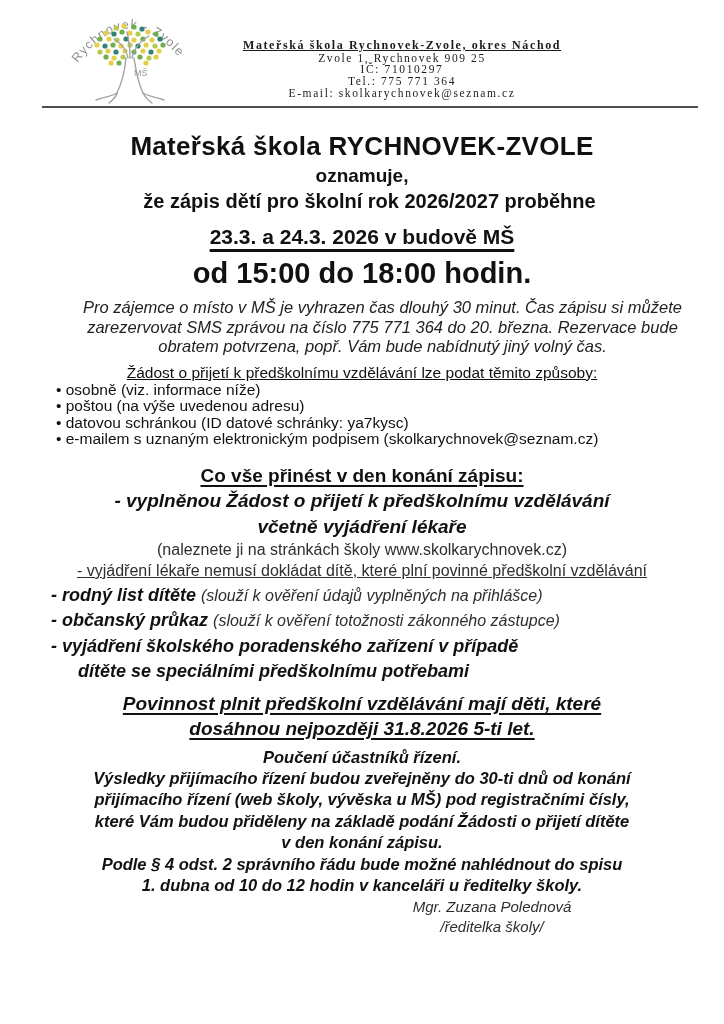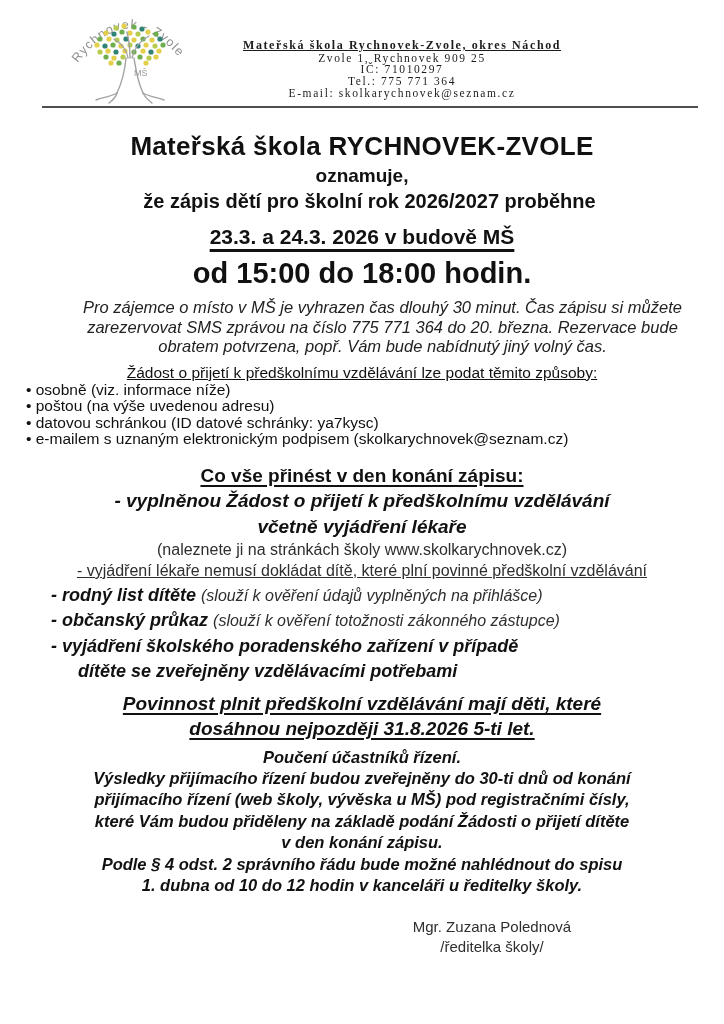--- a/index.html
+++ b/index.html
@@ -27,21 +27,21 @@
   .school-title { margin-top:18px; font-size:26px; font-weight:bold; line-height:32px; letter-spacing:0.3px; }
   .announces    { margin-top:2px; font-size:19px; font-weight:bold; line-height:24px; }
   .intro-line   { font-size:20px; font-weight:bold; line-height:26px;padding-left:15px; }
   .date-line    { margin-top:4px; font-size:21px; font-weight:bold; line-height:37px;
                   text-decoration:underline; text-decoration-thickness:3px; text-underline-offset:5px; }
   .time-line    { font-size:29px; font-weight:bold; line-height:37px; }
 
   .reservation  { margin-top:6px; font-style:italic; font-size:16.5px; line-height:19.5px; color:#222222;padding-left:41px; }
 
   .submission-heading { margin-top:6px; font-size:15.5px; line-height:19px; text-decoration:underline; }
-  .methods { margin:0; padding:0 0 0 26px; list-style:none; text-align:left;
+  .methods { margin:0; padding:0 0 0 56px; list-style:none; text-align:left;
              font-size:15.5px; line-height:16.6px; }
   .methods li::before { content:"\2022  "; }
 
   .bring-heading { margin-top:15px; font-size:19px; font-weight:bold; line-height:25px;
                    text-decoration:underline; text-decoration-thickness:2px; text-underline-offset:3px; }
   .application   { font-size:19px; font-weight:bold; line-height:26px; }
   .application-note { font-size:16px; line-height:20px; color:#2e2e2e; }
   .doctor-note   { margin-top:1px; font-size:16px; line-height:20px; color:#2e2e2e;
                    text-decoration:underline; }
 
@@ -51,22 +51,22 @@
   .doc-note  { font-size:16px; color:#2e2e2e; margin-left:5px; }
   .doc-bold  { font-weight:bold; }
   .doc-cont  { padding-left:27px; }
 
   .obligation { margin-top:6px; font-size:19px; font-weight:bold; line-height:25.5px;
                 text-decoration:underline; text-decoration-thickness:2px; text-underline-offset:3px; }
 
   .notice-heading { margin-top:5px; font-size:16.5px; font-weight:bold; font-style:italic; line-height:21px; }
   .notice-para    { font-size:16.5px; font-weight:bold; font-style:italic; line-height:21.5px; }
 
-  .signature { margin-top:20px; margin-left:372px; width:240px; text-align:center;
-               font-size:15px; line-height:20px; color:#2e2e2e; }
+  .signature { margin-top:0; margin-left:372px; width:240px; text-align:center;
+               font-size:15px; line-height:20px; color:#2e2e2e;font-style:italic; }
 </style>
 </head>
 <body>
 
 <div class="page">
 
   <div class="letterhead">
 
     <svg class="logo" width="136" height="102" viewBox="0 0 136 102" aria-hidden="true">
       <defs>
@@ -176,21 +176,21 @@
     <div class="doctor-note">- vyjádření lékaře nemusí dokládat dítě, které plní povinné předškolní vzdělávání</div>
 
     <div class="docs">
       <div class="doc-line">
         <span class="doc-label">- rodný list dítěte</span><span class="doc-note">(slouží k ověření údajů vyplněných na přihlášce)</span>
       </div>
       <div class="doc-line">
         <span class="doc-label">- občanský průkaz</span><span class="doc-note">(slouží k ověření totožnosti zákonného zástupce)</span>
       </div>
       <div class="doc-line doc-bold">- vyjádření školského poradenského zařízení v případě</div>
-      <div class="doc-line doc-bold doc-cont">dítěte se zveřejněny vzdělávacími potřebami</div>
+      <div class="doc-line doc-bold doc-cont">dítěte se speciálními předškolnímu potřebami</div>
     </div>
 
     <div class="obligation pre">Povinnost plnit předškolní vzdělávání mají děti, které
 dosáhnou nejpozději 31.8.2026 5-ti let.</div>
 
     <div class="notice-heading">Poučení účastníků řízení.</div>
     <div class="notice-para pre">Výsledky přijímacího řízení budou zveřejněny do 30-ti dnů od konání
 přijímacího řízení (web školy, vývěska u MŠ) pod registračními čísly,
 které Vám budou přiděleny na základě podání Žádosti o přijetí dítěte
 v den konání zápisu.</div>

